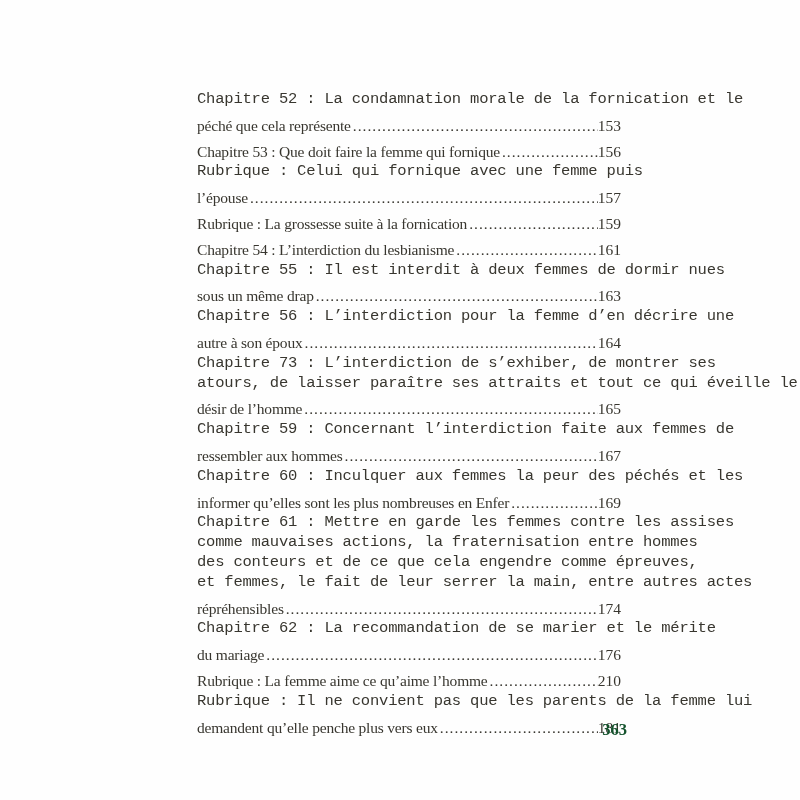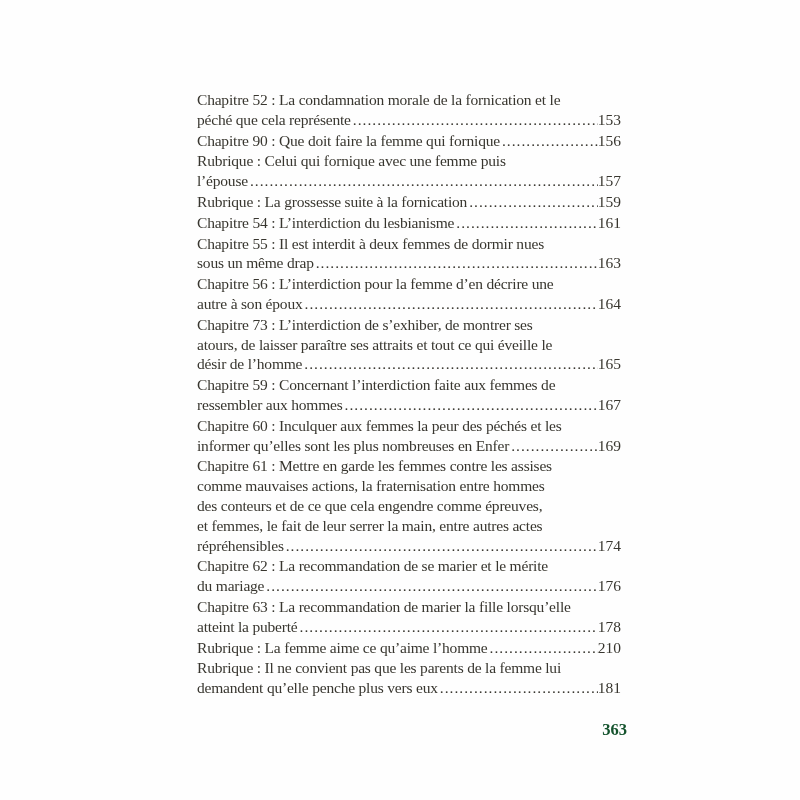--- a/index.html
+++ b/index.html
@@ -27,24 +27,26 @@
     font-size: 15.5px;
     line-height: 19.8px;
     letter-spacing: -0.2px;
     color: #38362f;
   }
   .toc-entry {
     margin-bottom: 1px;
   }
   .toc-line {
     white-space: nowrap;
+    font-family: Liberation Mono, monospace;
   }
   .toc-lastline {
     display: flex;
     align-items: center;
+    margin-top: 6px;
   }
   .toc-lastline .text {
     white-space: nowrap;
   }
   .leader {
     flex: 1 1 8px;
     min-width: 8px;
     overflow: hidden;
     white-space: nowrap;
     letter-spacing: 1px;
@@ -77,21 +79,21 @@
       <div class="toc-entry">
         <div class="toc-line">Chapitre 52 : La condamnation morale de la fornication et le</div>
         <div class="toc-lastline">
           <span class="text">péché que cela représente</span>
           <span class="leader"></span>
           <span class="pagenum">153</span>
         </div>
       </div>
       <div class="toc-entry">
         <div class="toc-lastline">
-          <span class="text">Chapitre 90 : Que doit faire la femme qui fornique</span>
+          <span class="text">Chapitre 53 : Que doit faire la femme qui fornique</span>
           <span class="leader"></span>
           <span class="pagenum">156</span>
         </div>
       </div>
       <div class="toc-entry">
         <div class="toc-line">Rubrique : Celui qui fornique avec une femme puis</div>
         <div class="toc-lastline">
           <span class="text">l’épouse</span>
           <span class="leader"></span>
           <span class="pagenum">157</span>
@@ -165,28 +167,20 @@
       </div>
       <div class="toc-entry">
         <div class="toc-line">Chapitre 62 : La recommandation de se marier et le mérite</div>
         <div class="toc-lastline">
           <span class="text">du mariage</span>
           <span class="leader"></span>
           <span class="pagenum">176</span>
         </div>
       </div>
       <div class="toc-entry">
-        <div class="toc-line">Chapitre 63 : La recommandation de marier la fille lorsqu’elle</div>
-        <div class="toc-lastline">
-          <span class="text">atteint la puberté</span>
-          <span class="leader"></span>
-          <span class="pagenum">178</span>
-        </div>
-      </div>
-      <div class="toc-entry">
         <div class="toc-lastline">
           <span class="text">Rubrique : La femme aime ce qu’aime l’homme</span>
           <span class="leader"></span>
           <span class="pagenum">210</span>
         </div>
       </div>
       <div class="toc-entry">
         <div class="toc-line">Rubrique : Il ne convient pas que les parents de la femme lui</div>
         <div class="toc-lastline">
           <span class="text">demandent qu’elle penche plus vers eux</span>

